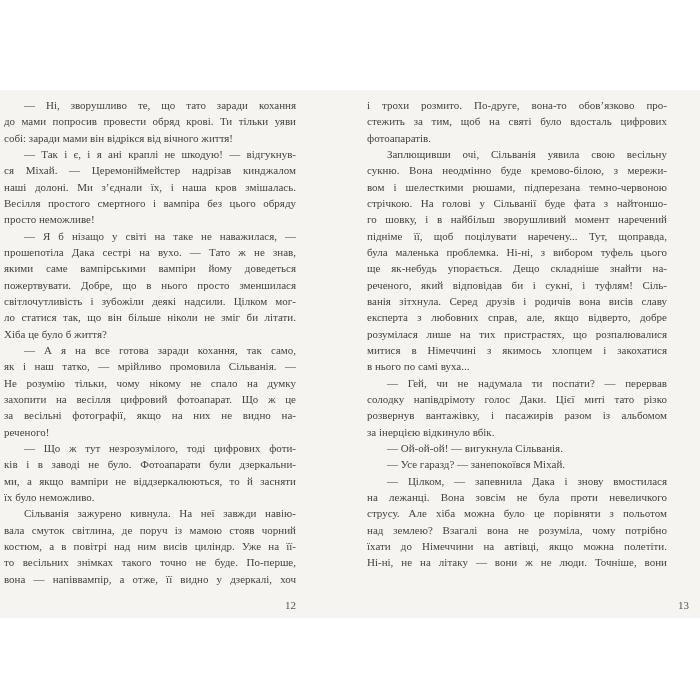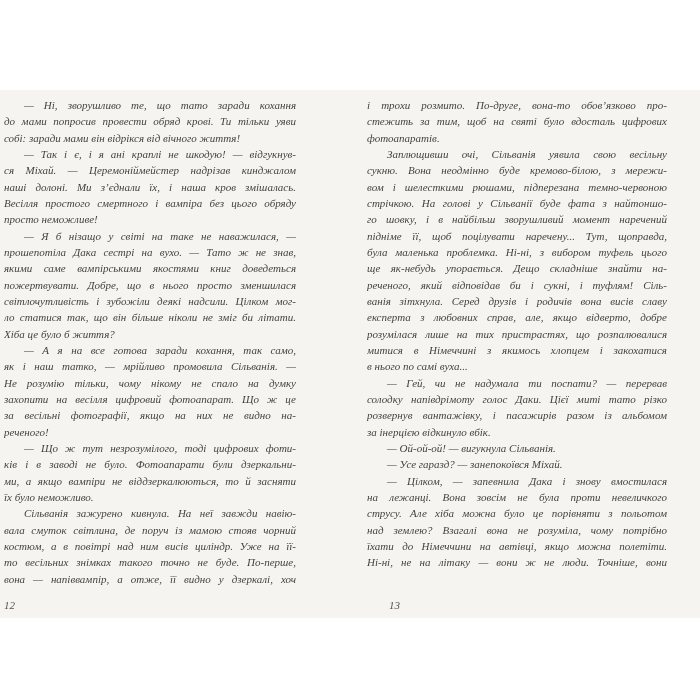--- a/index.html
+++ b/index.html
@@ -17,21 +17,20 @@
     height: 700px;
     background: #ffffff;
   }
   .page-spread {
     position: absolute;
     left: 0;
     top: 90px;
     width: 700px;
     height: 528px;
     background: #f5f4f1;
-    font-style: italic;
   }
   .column {
     position: absolute;
     top: 7px;
   }
   .column.left  { left: 4px;   width: 292px; }
   .column.right { left: 367px; width: 300px; }
   .line {
     height: 16.33px;
     line-height: 16.33px;
@@ -44,42 +43,42 @@
   }
   .line.indent { text-indent: 20px; }
   .line.ragged { text-align-last: left; }
   .page-number {
     position: absolute;
     top: 508px;
     height: 14px;
     line-height: 14px;
     font-size: 11px;
     color: #56544f;
-    text-align: left;
+    text-align: right;
   }
   .page-number.left  { left: 4px;   width: 292px; }
   .page-number.right { left: 389px; width: 300px; }
 </style>
 </head>
 <body>
 
 <div class="canvas">
   <div class="page-spread">
     <div class="column left">
         <div class="line indent">— Ні, зворушливо те, що тато заради кохання</div>
         <div class="line">до мами попросив провести обряд крові. Ти тільки уяви</div>
         <div class="line ragged">собі: заради мами він відрікся від вічного життя!</div>
         <div class="line indent">— Так і є, і я ані краплі не шкодую! — відгукнув-</div>
         <div class="line">ся Міхай. — Церемоніймейстер надрізав кинджалом</div>
         <div class="line">наші долоні. Ми з’єднали їх, і наша кров змішалась.</div>
         <div class="line">Весілля простого смертного і вампіра без цього обряду</div>
         <div class="line ragged">просто неможливе!</div>
         <div class="line indent">— Я б нізащо у світі на таке не наважилася, —</div>
         <div class="line">прошепотіла Дака сестрі на вухо. — Тато ж не знав,</div>
-        <div class="line">якими саме вампірськими якостями книг доведеться</div>
+        <div class="line">якими саме вампірськими вампіри йому доведеться</div>
         <div class="line">пожертвувати. Добре, що в нього просто зменшилася</div>
         <div class="line">світлочутливість і зубожіли деякі надсили. Цілком мог-</div>
         <div class="line">ло статися так, що він більше ніколи не зміг би літати.</div>
         <div class="line ragged">Хіба це було б життя?</div>
         <div class="line indent">— А я на все готова заради кохання, так само,</div>
         <div class="line">як і наш татко, — мрійливо промовила Сільванія. —</div>
         <div class="line">Не розумію тільки, чому нікому не спало на думку</div>
         <div class="line">захопити на весілля цифровий фотоапарат. Що ж це</div>
         <div class="line">за весільні фотографії, якщо на них не видно на-</div>
         <div class="line ragged">реченого!</div>

